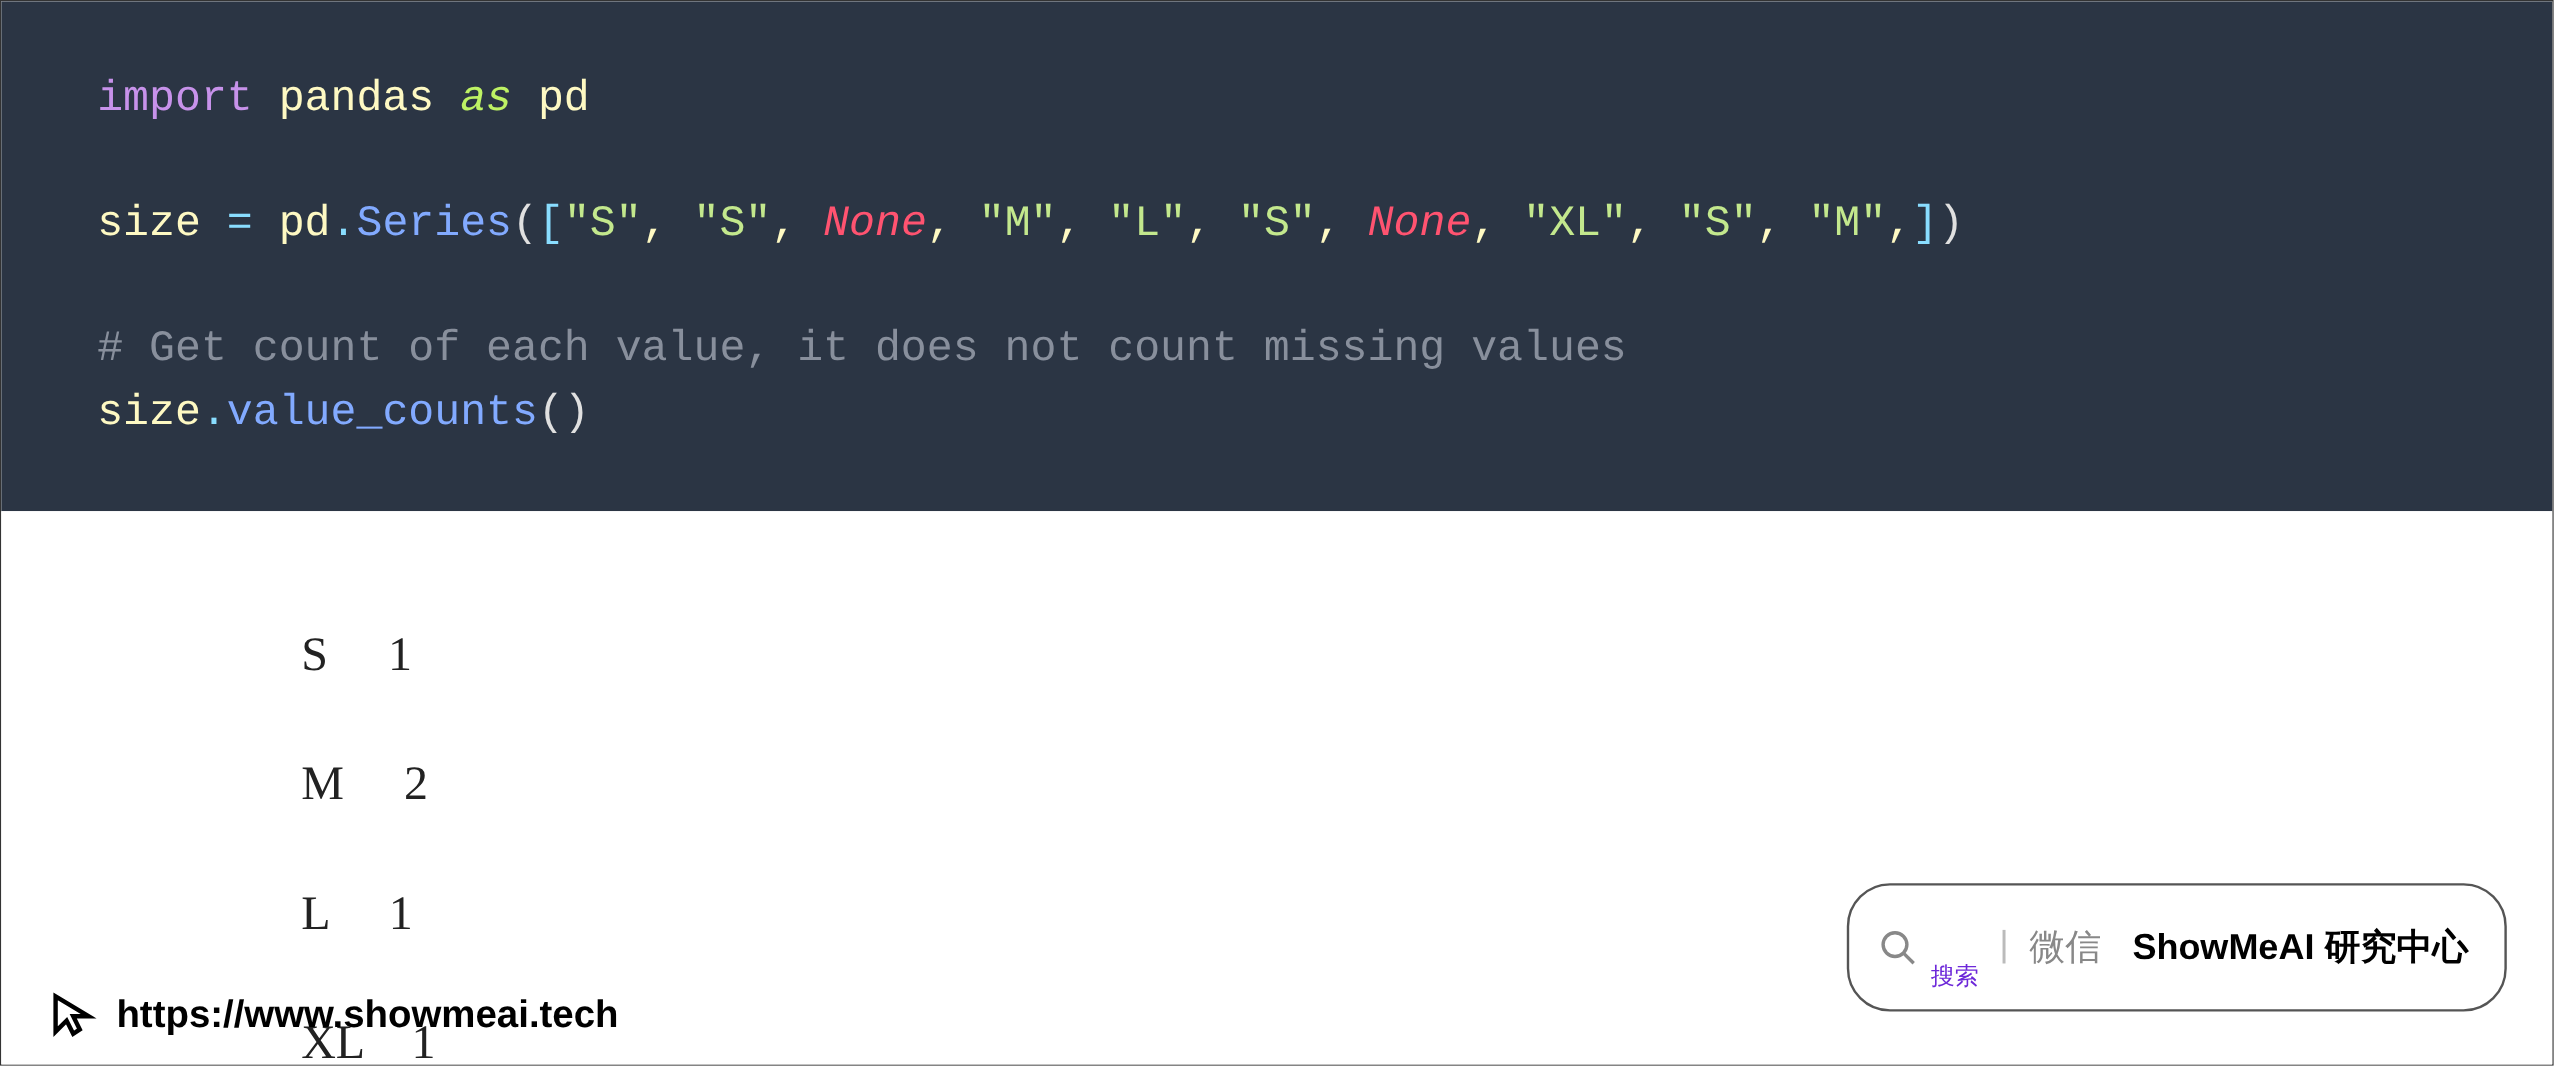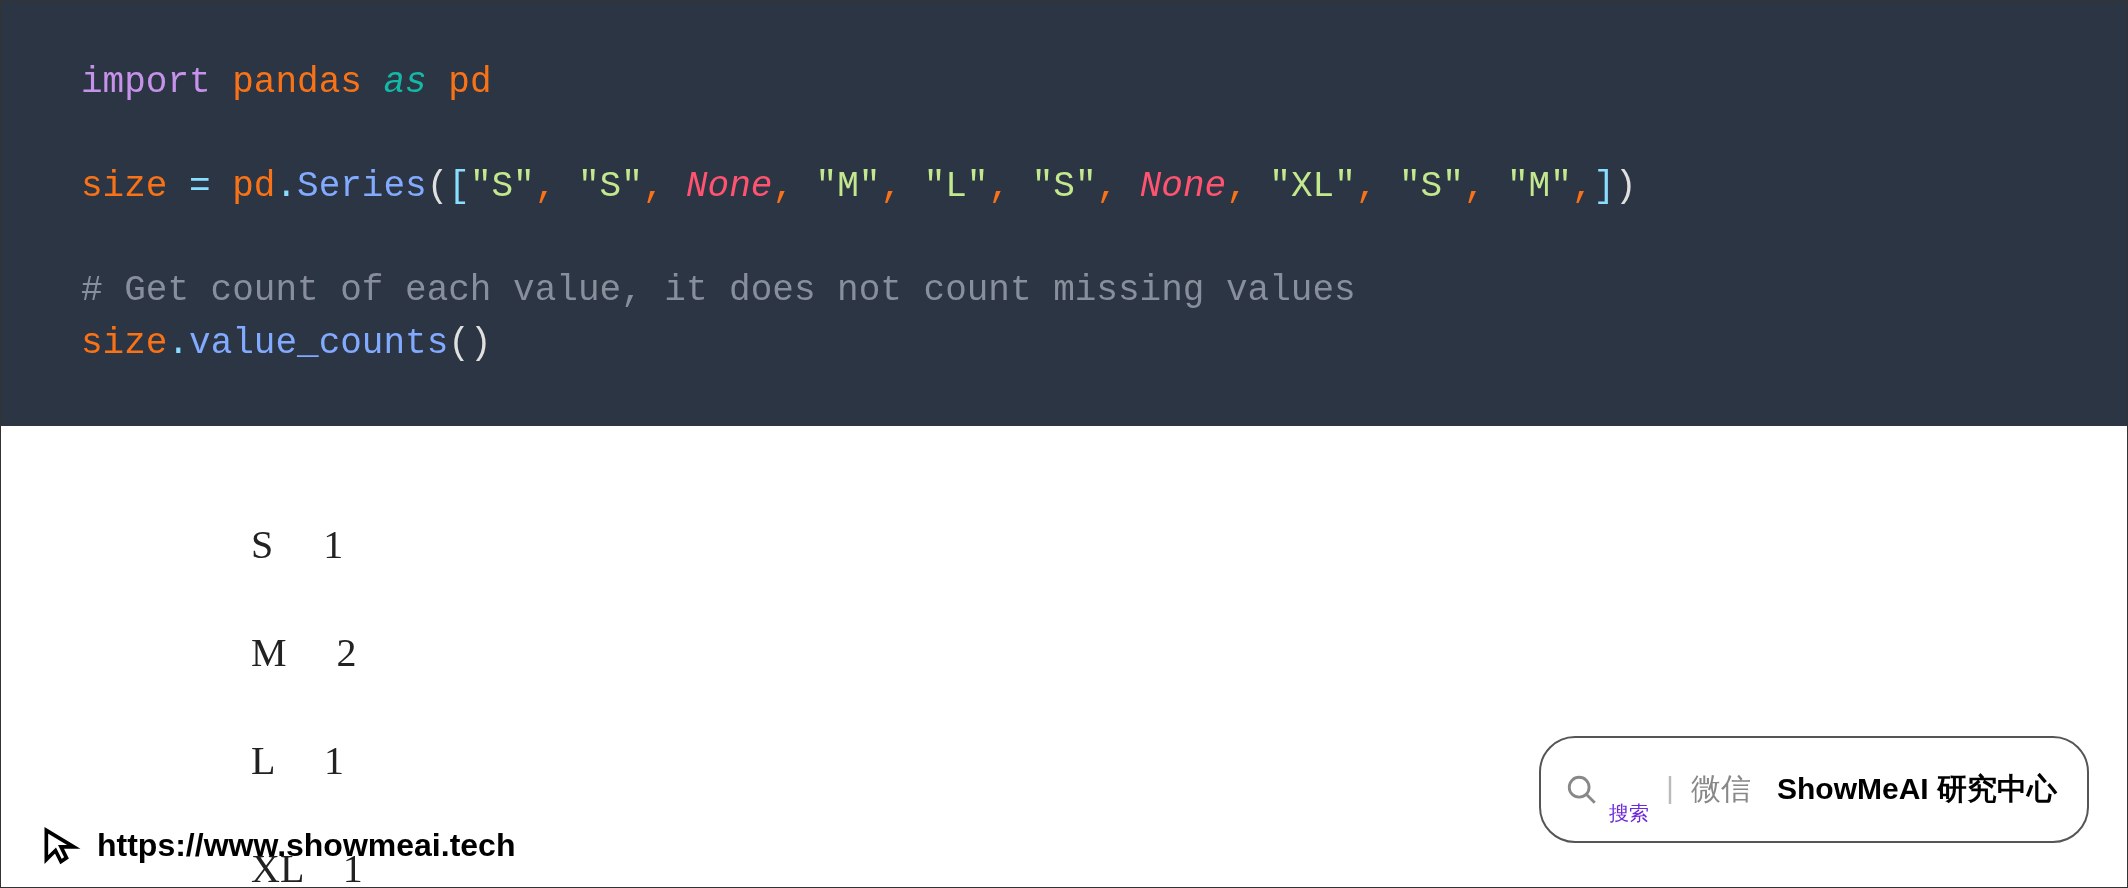--- a/index.html
+++ b/index.html
@@ -17,22 +17,22 @@
       width: 100%;
     }
     .code-line {
       font-size: 36px;
       line-height: 1.45;
       white-space: pre;
       color: #e0e0e0;
       font-family: 'Consolas', 'Monaco', 'Courier New', monospace;
     }
     .kw-import { color: #c792ea; }
-    .kw-as { color: #14b8a6; font-style: italic; }
-    .ident { color: #f97316; }
+    .kw-as { color: #bef264; font-style: italic; }
+    .ident { color: #fef9c3; }
     .op { color: #89ddff; }
     .method { color: #82aaff; }
     .paren { color: #e0e0e0; }
     .bracket { color: #89ddff; }
     .string { color: #c3e88d; }
     .none { color: #ff5370; font-style: italic; }
     .comment { color: #888f9c; }
     .blank { height: 52px; }
 
     .output-panel {

